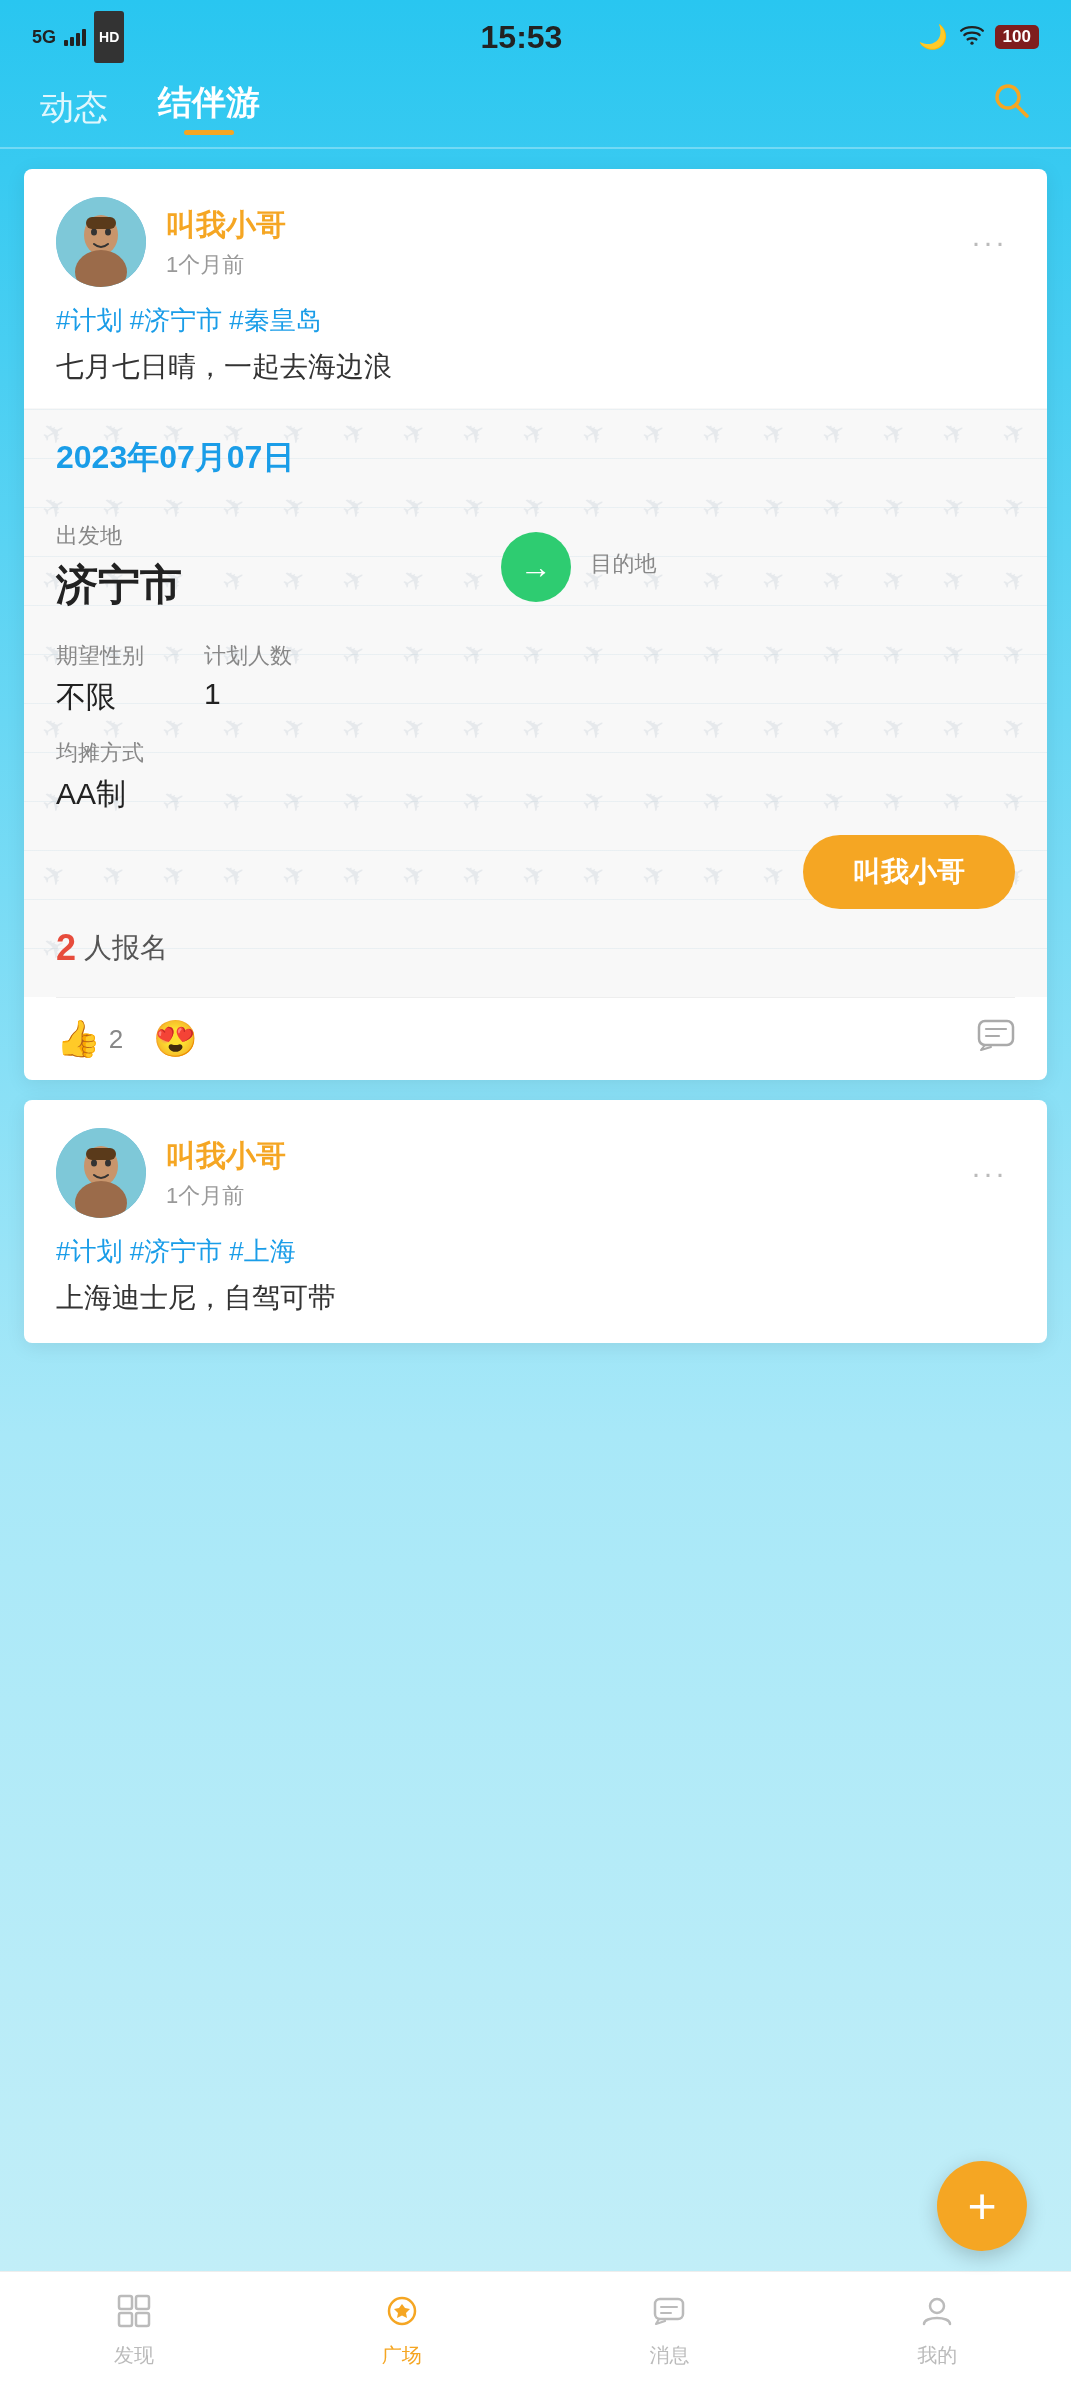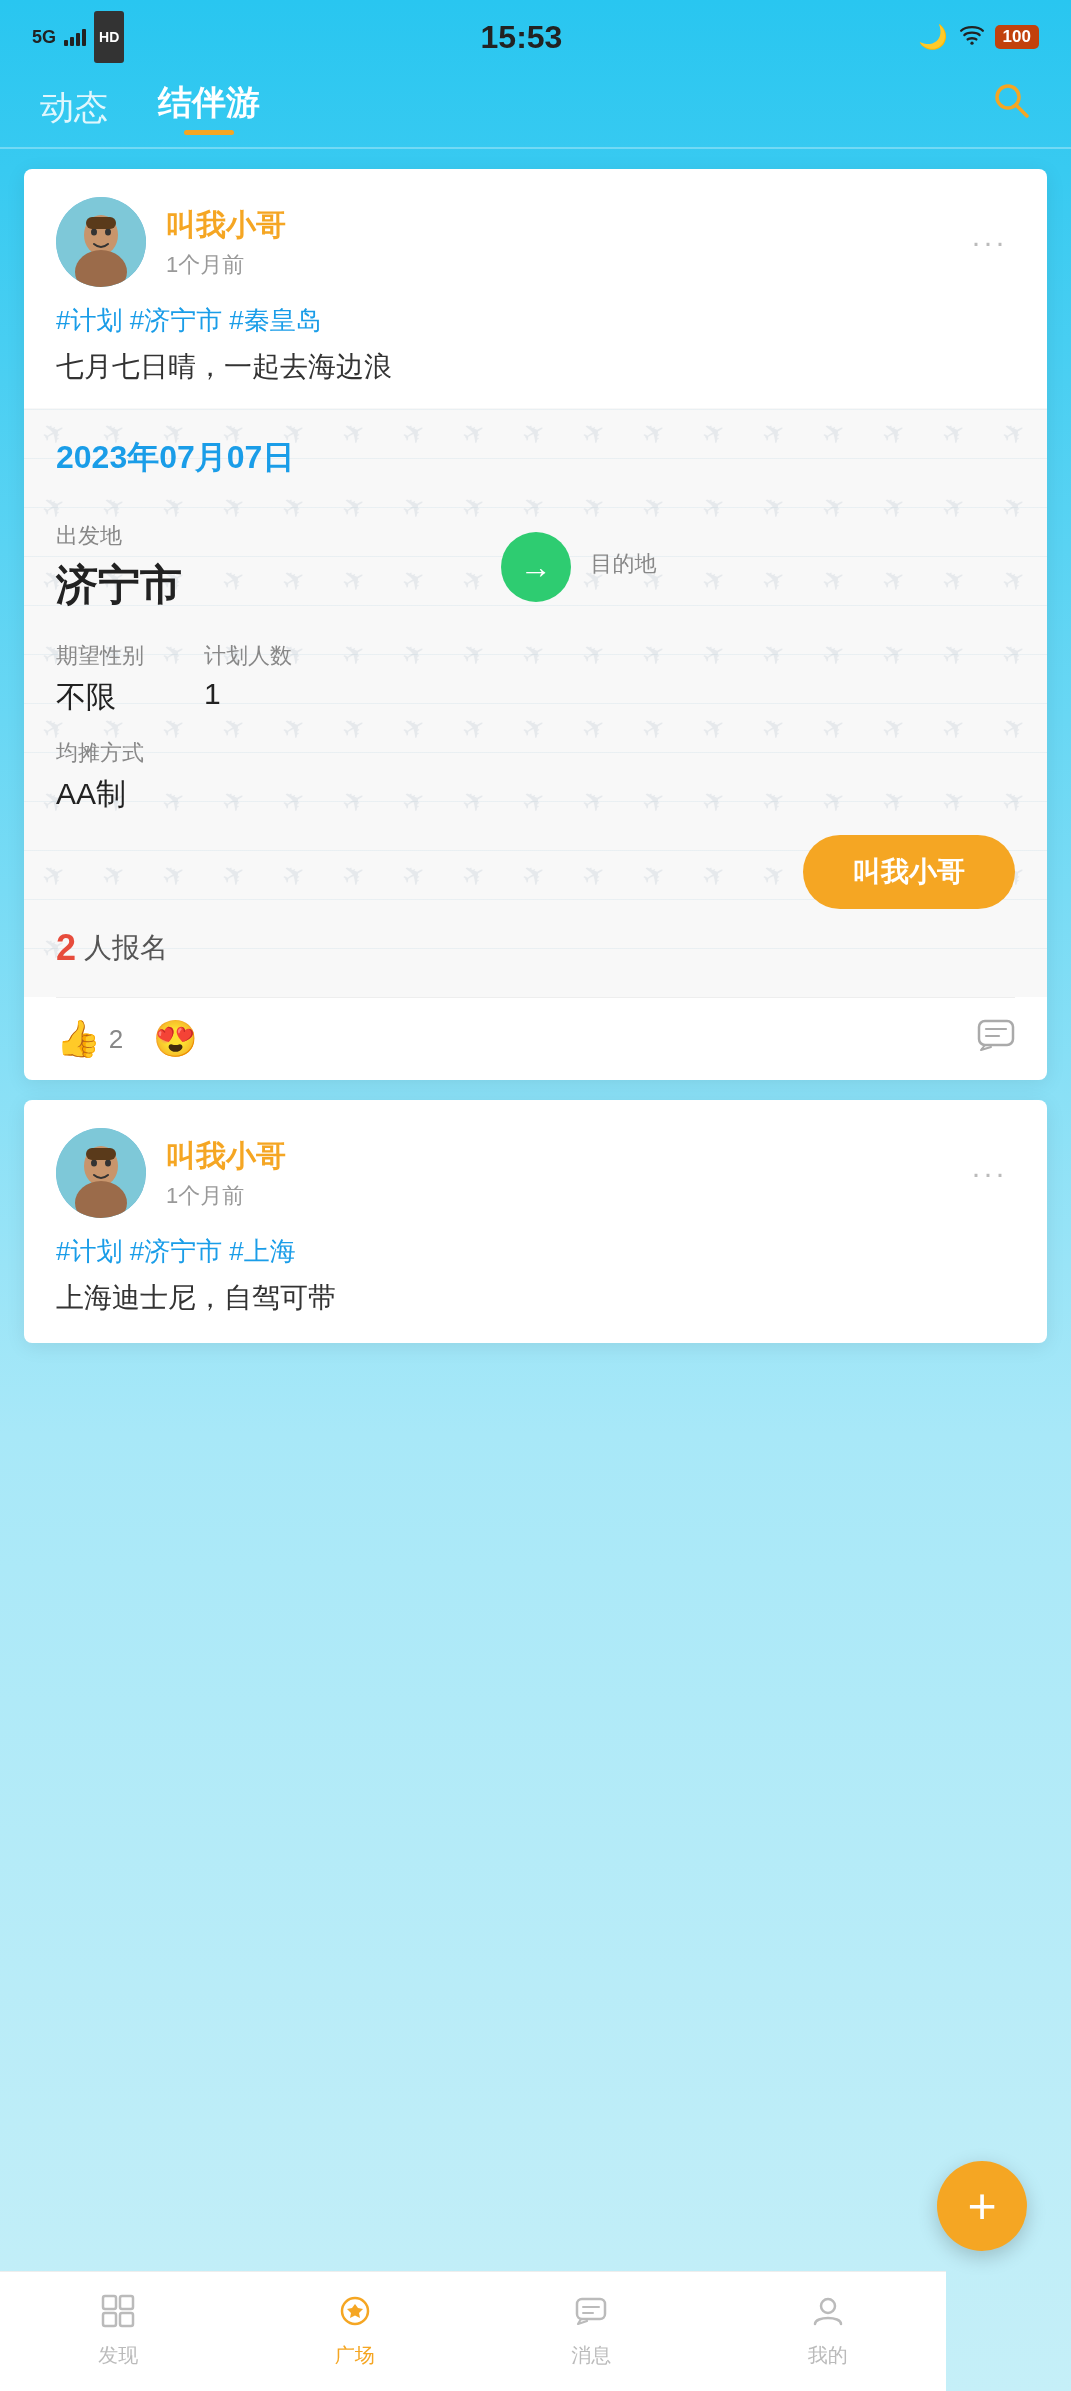--- a/index.html
+++ b/index.html
@@ -61,21 +61,21 @@
     .status-right {
       display: flex;
       align-items: center;
       gap: 10px;
     }
     .moon-icon { font-size: 24px; }
     .wifi-icon { font-size: 22px; }
     .battery-box {
       display: flex;
       align-items: center;
-      background: #c2410c;
+      background: #7f1d1d;
       border-radius: 5px;
       padding: 2px 8px;
       font-size: 17px;
       font-weight: bold;
       color: white;
     }
 
     
     .top-nav {
       display: flex;
@@ -389,21 +389,21 @@
       box-shadow: 0 6px 20px rgba(0,0,0,0.2);
       cursor: pointer;
       z-index: 100;
     }
 
     
     .bottom-nav {
       position: fixed;
       bottom: 0;
       left: 0;
-      width: 946px;
+      width: 1071px;
       height: 120px;
       background: white;
       border-top: 1px solid #eee;
       display: flex;
       align-items: center;
       justify-content: space-around;
     }
     .bottom-nav-item {
       display: flex;
       flex-direction: column;

